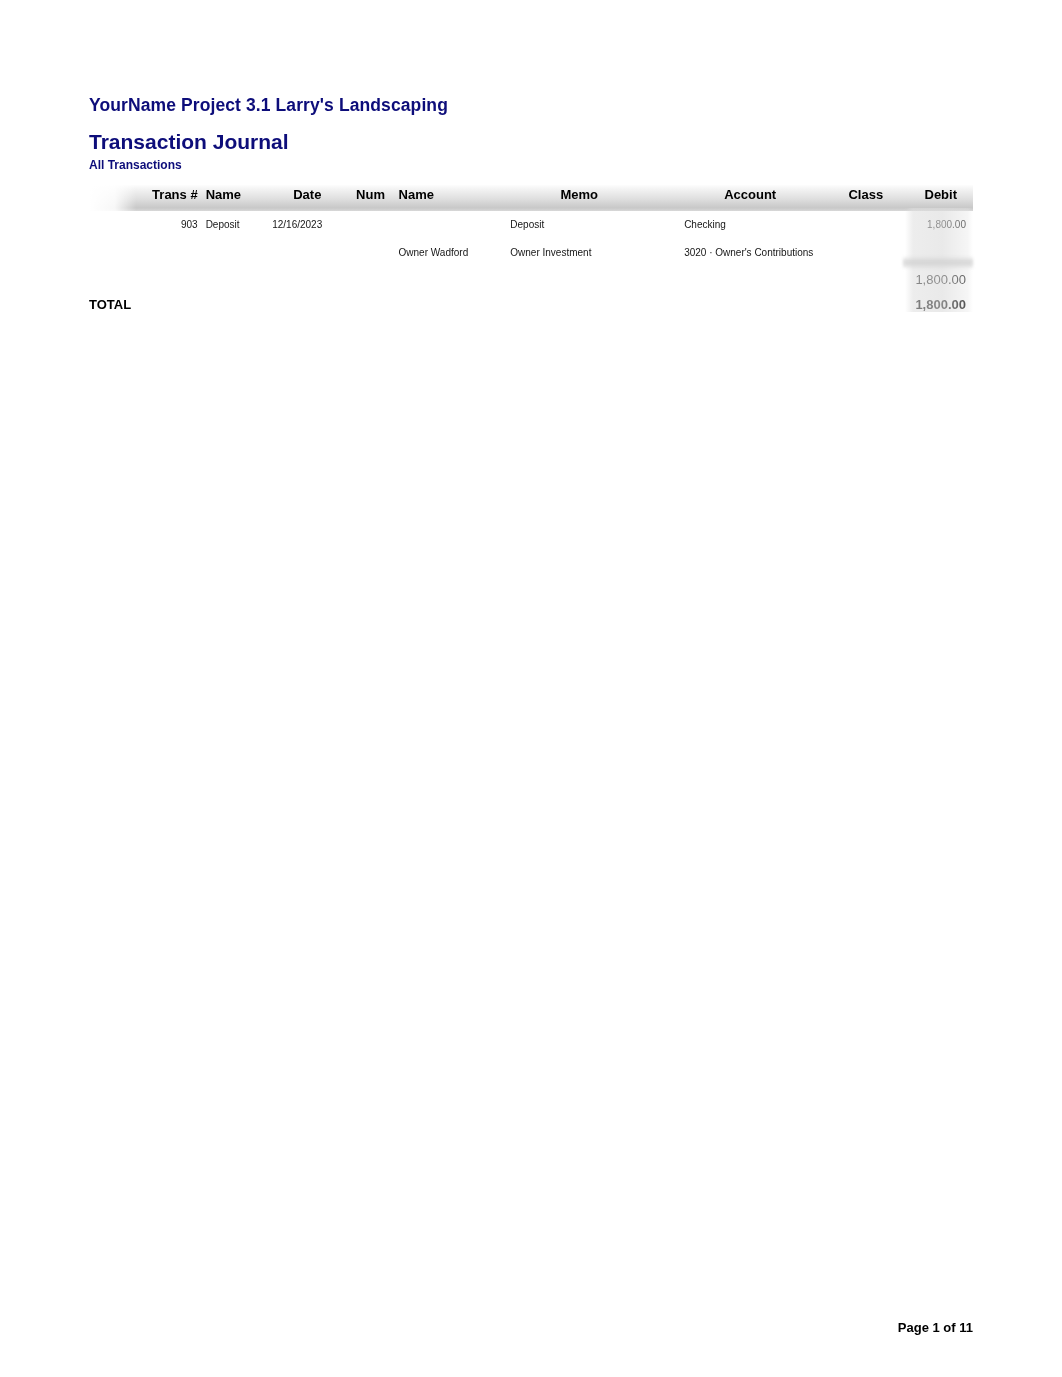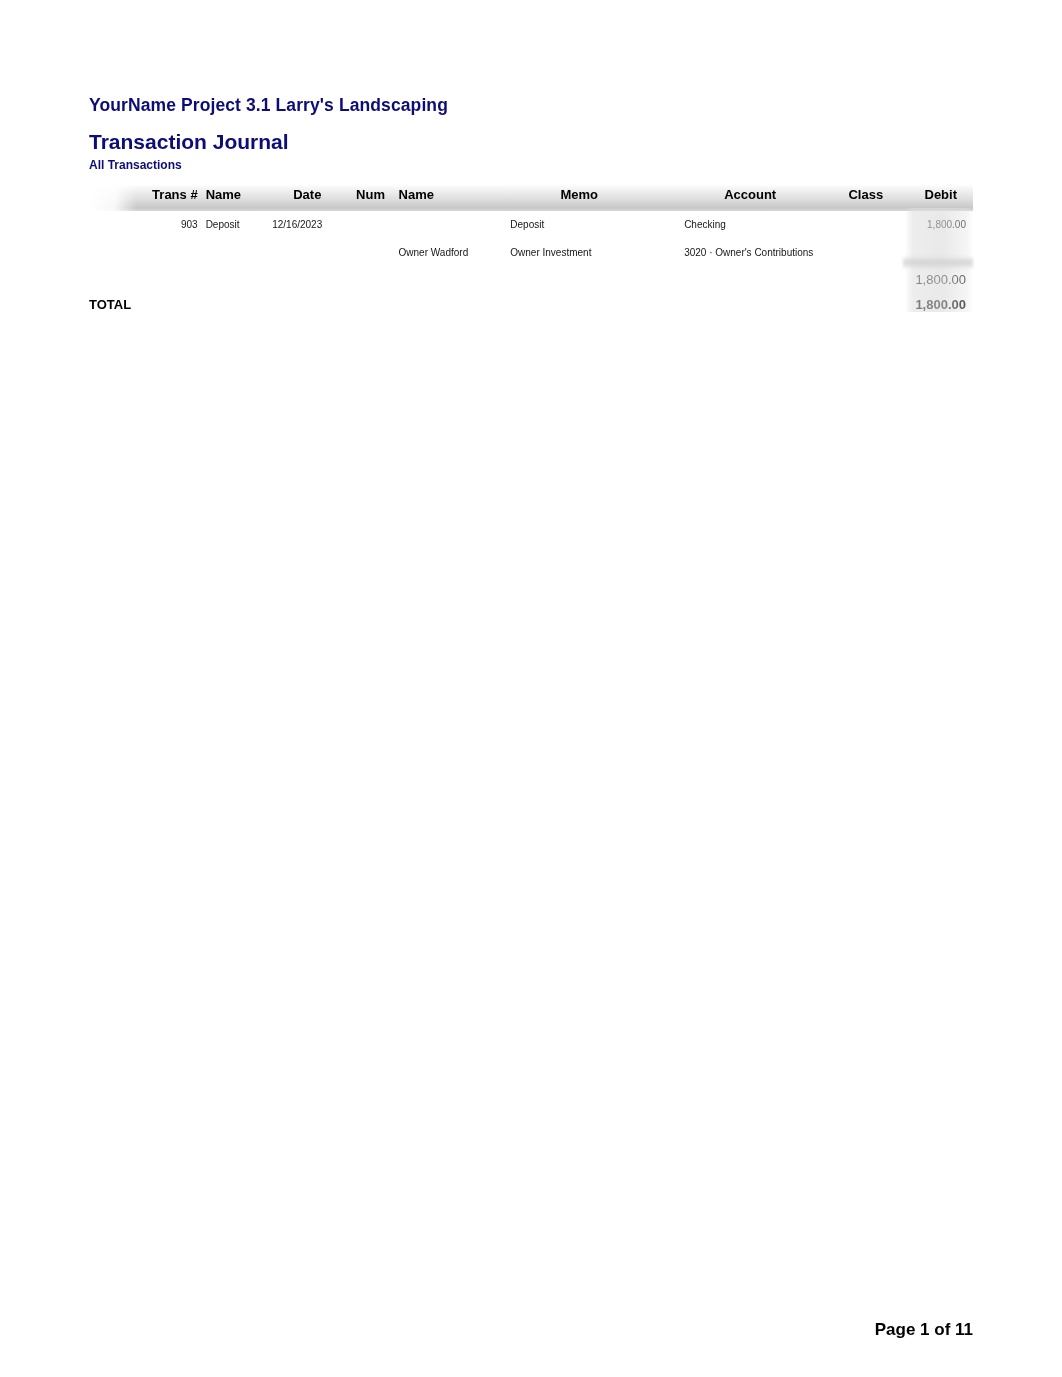--- a/index.html
+++ b/index.html
@@ -186,21 +186,21 @@
     pointer-events: none;
   }
 
   
   .page-footer {
     position: absolute;
     left: 0;
     top: 1320px;
     width: 973px;
     text-align: right;
-    font-size: 17px;
+    font-size: 13px;
     font-weight: bold;
     color: #000000;
   }
 </style>
 </head>
 <body>
 
 <div class="page">
 
   <div class="title-block">

